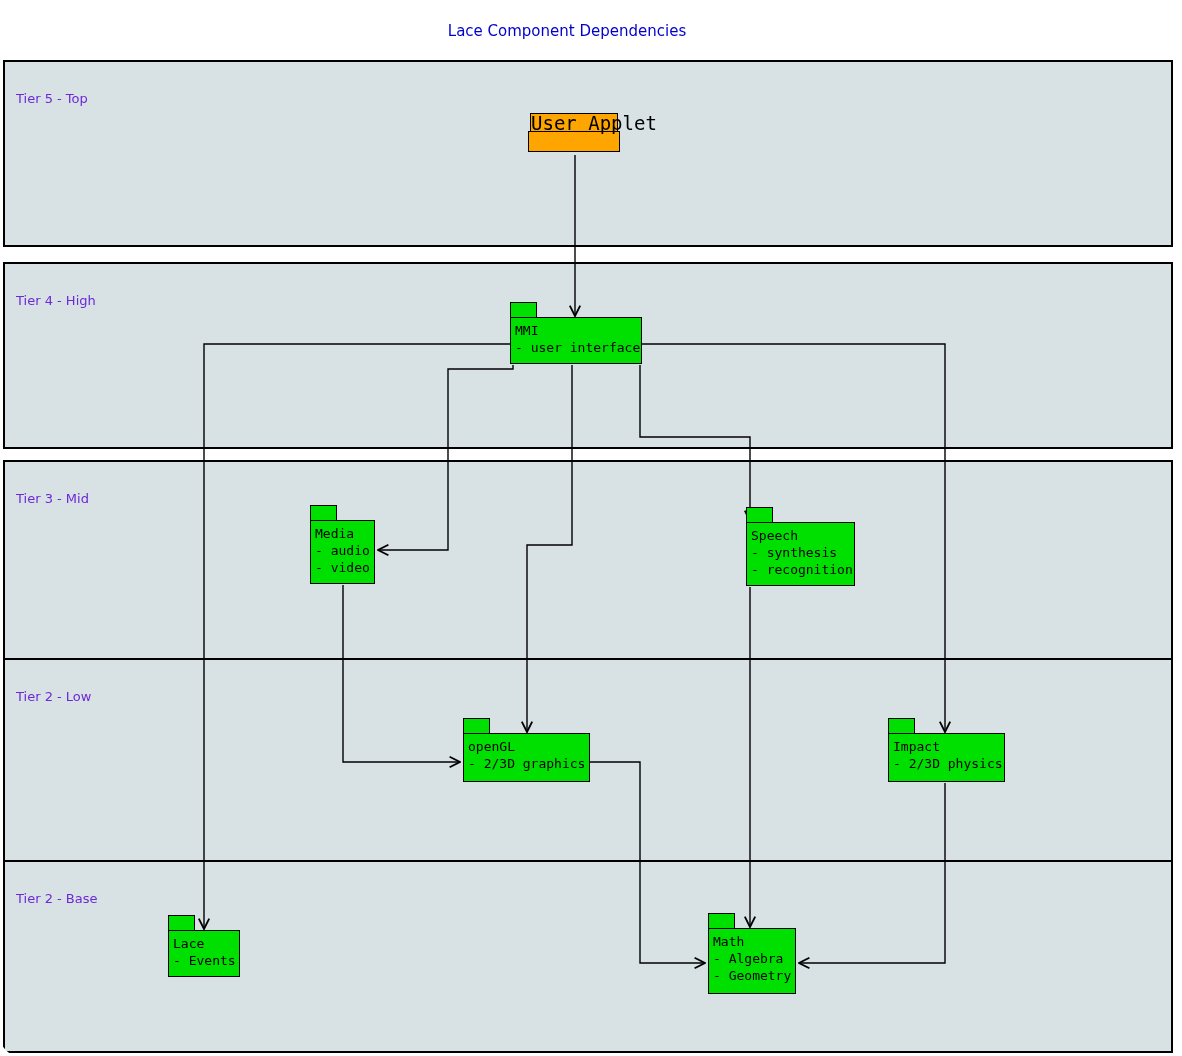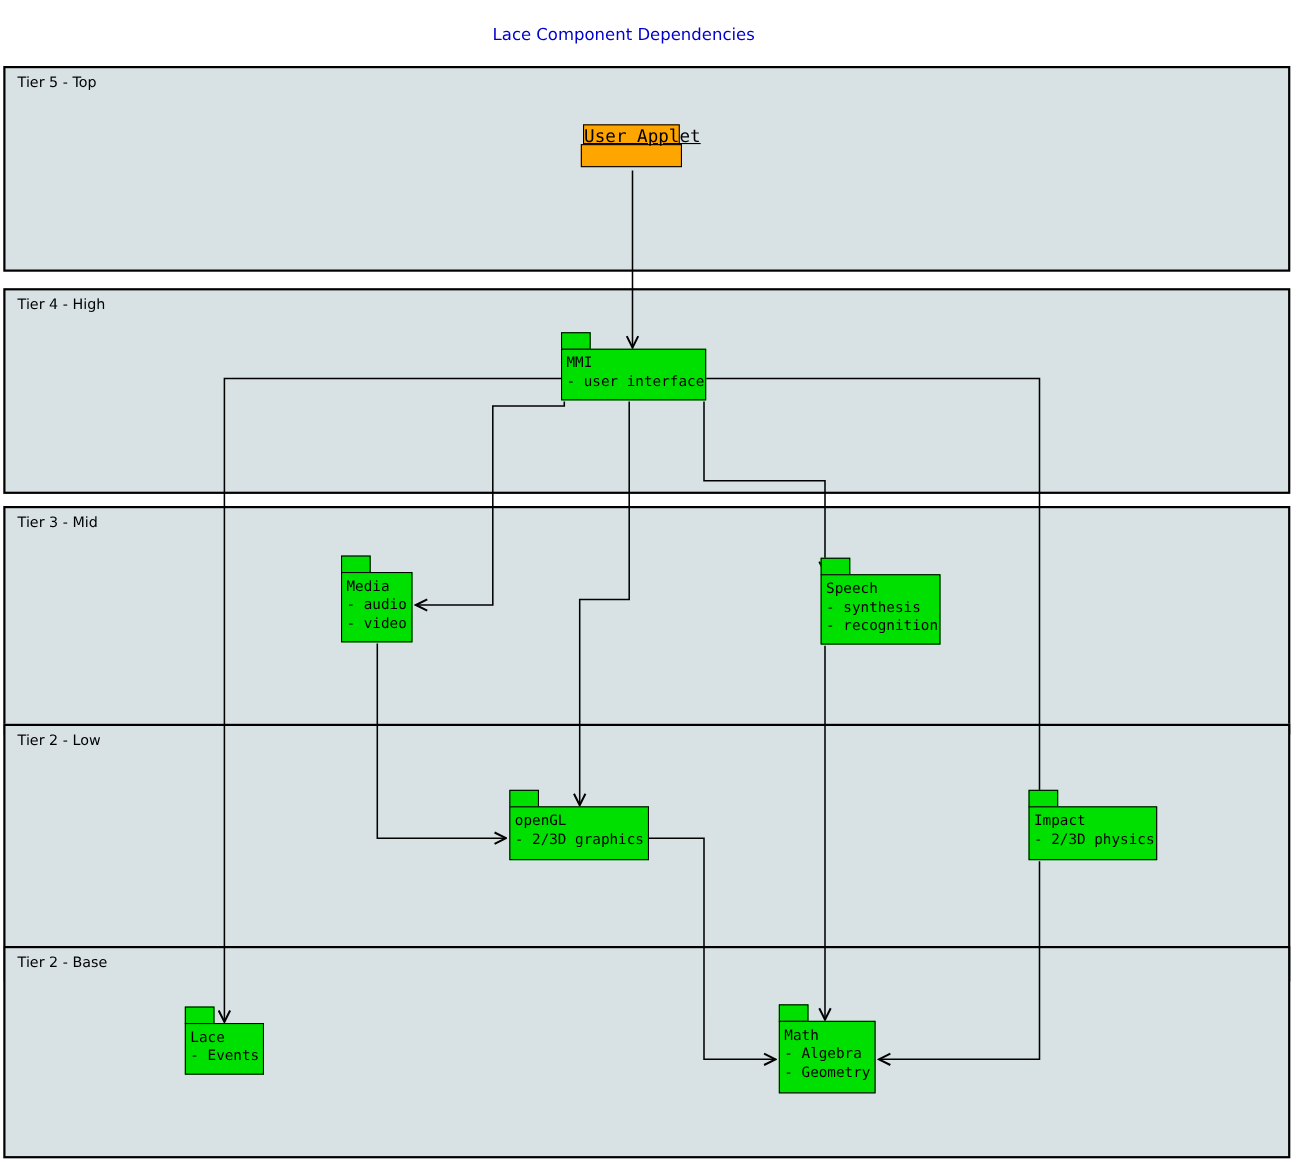--- a/index.html
+++ b/index.html
@@ -1,52 +1,53 @@
 <!DOCTYPE html>
 <html><head>
 <meta charset="utf-8">
 <style>
   html,body{margin:0;padding:0;background:#ffffff;}
   .canvas{
     position:relative;
     width:1182px;height:1056px;
     font-family:"DejaVu Sans", sans-serif;
     overflow:hidden;
+    border-radius:20px;
   }
   .title{
     position:absolute;top:22px;left:0;width:1134px;
     text-align:center;
     color:#0000cd;font-size:15px;
   }
   .tier{
     position:absolute;left:3px;width:1170px;
     background:#d8e2e4;border:2px solid #000;
     box-sizing:border-box;
   }
   .tier-label{
-    position:absolute;top:6px;left:11px;
-    font-size:13px;color:#000000;white-space:nowrap;
+    position:absolute;top:29px;left:11px;
+    font-size:13px;color:#6d28d9;white-space:nowrap;
   }
   .note{
     position:absolute;top:202px;right:28px;
     font-size:13px;color:#000;white-space:nowrap;
   }
   .edges{position:absolute;top:0;left:0;z-index:2;pointer-events:none;}
   .comp{position:absolute;z-index:3;font-family:"DejaVu Sans Mono", monospace;font-size:13px;}
   .comp .tab{
     width:25px;height:14px;background:#00e000;border:1.5px solid #000;
   }
   .comp .body{
     background:#00e000;border:1.5px solid #000;
     box-sizing:border-box;
     padding:4px 0 0 4px;line-height:17px;color:#000;
     margin-top:-1.5px;
   }
   .comp .body div{white-space:pre;}
-  .applet{position:absolute;z-index:3;font-family:"DejaVu Sans Mono", monospace;font-size:16px;width:92px;text-decoration:underline;}
+  .applet{position:absolute;z-index:3;font-family:"DejaVu Sans Mono", monospace;font-size:19px;width:92px;}
   .applet-top{
     width:88px;height:19px;line-height:19px;margin:0 auto;
     background:#ffa500;border:1.5px solid #000;box-sizing:border-box;
     text-align:center;white-space:nowrap;
   }
   .applet-bottom{
     width:92px;height:21px;background:#ffa500;border:1.5px solid #000;
     box-sizing:border-box;margin-top:-1.5px;
   }
 </style>
@@ -126,21 +127,21 @@
   </div>
 
   <div class="comp" style="left:463px;top:718px;">
     <div class="tab"></div>
     <div class="body" style="width:127px;height:49px;">
       <div>openGL</div>
       <div>- 2/3D graphics</div>
     </div>
   </div>
 
-  <div class="comp" style="left:888px;top:718px;margin-left:47px;">
+  <div class="comp" style="left:888px;top:718px;">
     <div class="tab"></div>
     <div class="body" style="width:117px;height:49px;">
       <div>Impact</div>
       <div>- 2/3D physics</div>
     </div>
   </div>
 
   <div class="comp" style="left:168px;top:915px;">
     <div class="tab"></div>
     <div class="body" style="width:72px;height:47px;">

